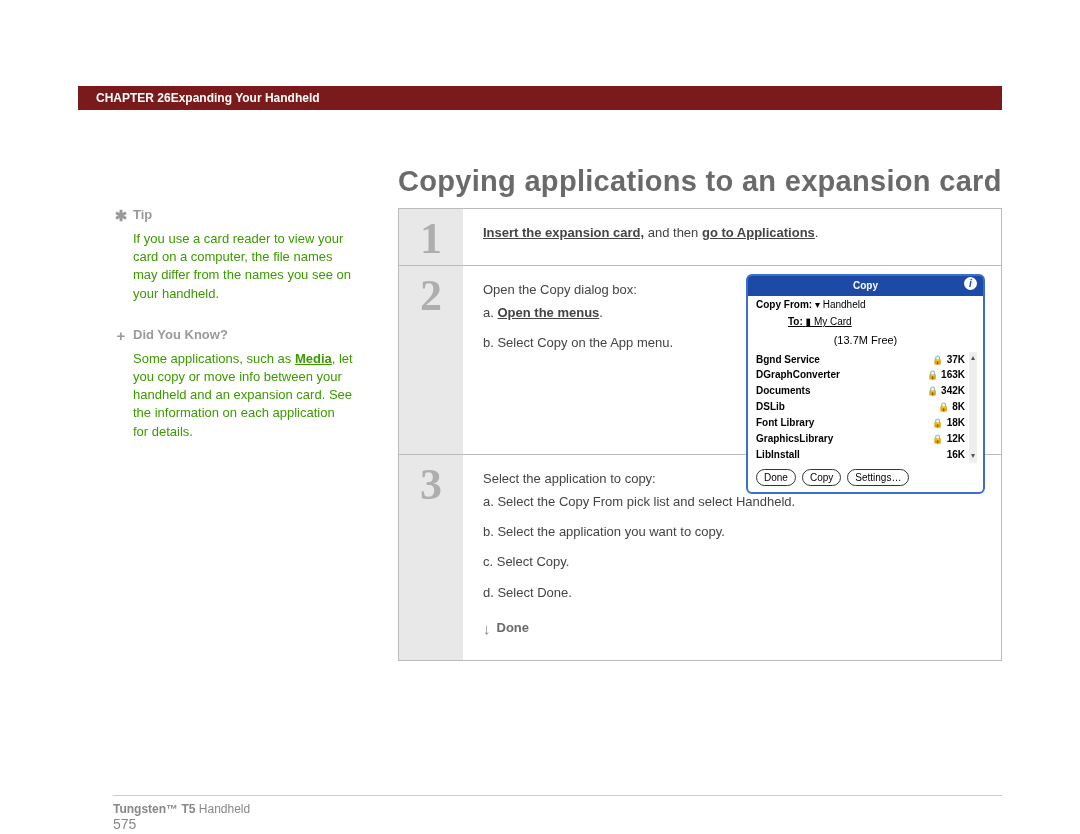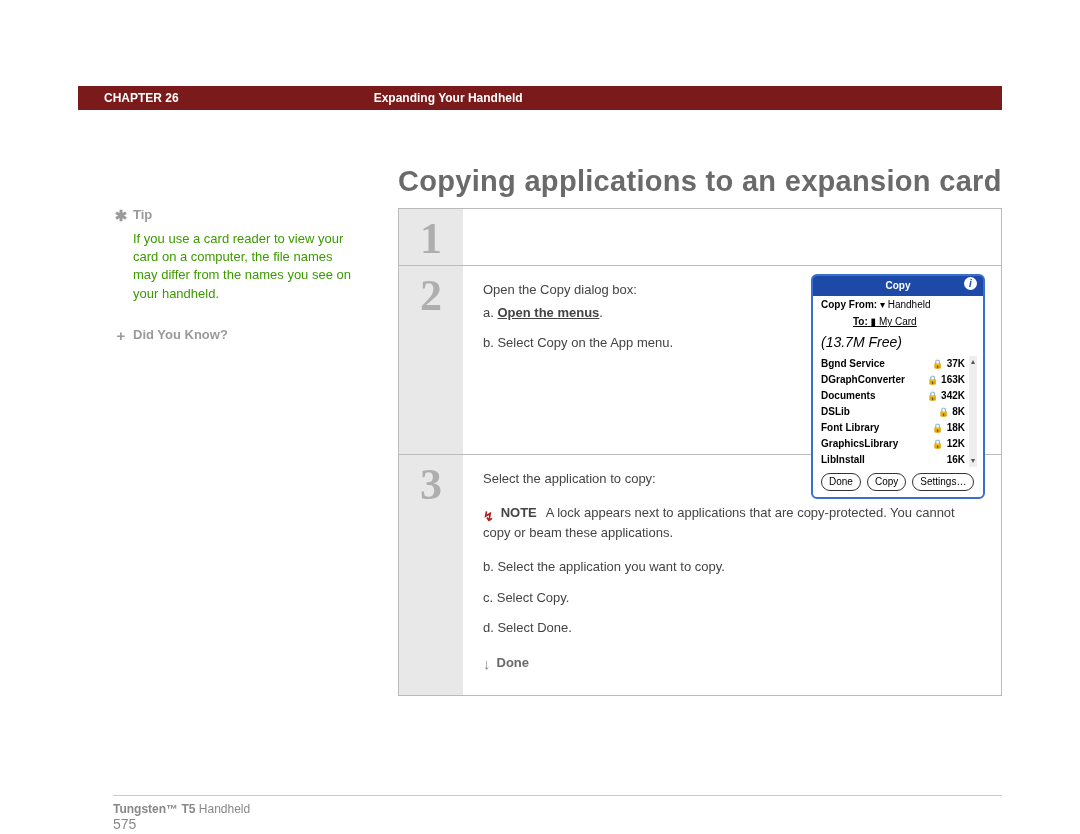--- a/index.html
+++ b/index.html
@@ -17,25 +17,24 @@
     left: 78px;
     right: 78px;
     height: 24px;
     background: #7b1a1a;
     display: flex;
     align-items: center;
     color: #fff;
     font-size: 12px;
   }
   .header-chapter {
-    margin-left: 26px;
+    margin-left: 18px;
     font-weight: bold;
   }
   .header-section {
-    margin-left: 195px;
     font-weight: bold;
   }
   .page-title {
     position: absolute;
     left: 398px;
     top: 165px;
     font-size: 29px;
     color: #6a6a6a;
     font-weight: 700;
     letter-spacing: 0.3px;
@@ -130,21 +129,21 @@
     display: inline-block;
     margin-right: 6px;
     font-size: 15px;
     color: #888;
   }
   
   .palm-shot {
     position: absolute;
     right: 16px;
     top: 8px;
-    width: 174px;
+    width: 239px;
     border: 2px solid #3a6fcf;
     border-radius: 6px;
     background: #fff;
     font-family: Arial, sans-serif;
     font-size: 10px;
     color: #000;
     padding-bottom: 6px;
   }
   .palm-title {
     background: #1d4aa7;
@@ -164,21 +163,21 @@
     background: #fff;
     color: #1d4aa7;
     font-weight: bold;
     font-style: italic;
     text-align: center;
     line-height: 13px;
     font-size: 10px;
   }
   .palm-row { padding: 1px 8px; white-space: nowrap; }
   .palm-row b { font-weight: bold; margin-top: 22px; }
-  .palm-center { text-align: left; font-size: 14px; font-style: italic; }
+  .palm-center { text-align: center; font-size: 11px; }
   .palm-list {
     margin: 2px 6px;
     border-right: 8px solid #eee;
     position: relative;
   }
   .palm-list-row {
     display: flex;
     justify-content: space-between;
     padding: 0 4px 0 2px;
     font-size: 10px;
@@ -241,27 +240,33 @@
       <span class="sidebar-icon">✱</span>
       <span>Tip</span>
     </div>
     <div class="sidebar-body">If you use a card reader to view your card on a computer, the file names may differ from the names you see on your handheld.</div>
   </div>
   <div class="sidebar-block">
     <div class="sidebar-header">
       <span class="sidebar-icon">+</span>
       <span>Did You Know?</span>
     </div>
+    <div class="sidebar-body">
+      <span>Some applications, such as </span><a href="#">Media</a><span>, let you copy or move info between your handheld and an expansion card. See the information on each application for details.</span>
+    </div>
   </div>
 </div>
 
 <div class="steps-box">
 
   <div class="step-row">
     <div class="step-num">1</div>
+    <div class="step-body">
+      <span class="bold underline">Insert the expansion card,</span><span> and then </span><span class="bold underline">go to Applications</span><span>.</span>
+    </div>
   </div>
 
   <div class="step-row">
     <div class="step-num">2</div>
     <div class="step-body step2">
       <div>Open the Copy dialog box:</div>
       <ol style="margin-top:1px;">
         <li>
           <span>a.  </span><span class="bold underline">Open the menus</span><span>.</span>
         </li>
@@ -322,26 +327,22 @@
           <span class="palm-btn">Settings…</span>
         </div>
       </div>
     </div>
   </div>
 
   <div class="step-row">
     <div class="step-num">3</div>
     <div class="step-body">
       <div>Select the application to copy:</div>
-      <div class="note-row">
-        <span class="note-icon">↯</span>
-        <span class="note-label">NOTE</span>
-        <span>A lock appears next to applications that are copy-protected. You cannot copy or beam these applications.</span>
-      </div>
       <ol>
+        <li>a.  Select the Copy From pick list and select Handheld.</li>
         <li style="margin-top:10px;">b.  Select the application you want to copy.</li>
         <li style="margin-top:10px;">c.  Select Copy.</li>
         <li style="margin-top:10px;">d.  Select Done.</li>
       </ol>
       <div class="done-row">
         <span class="done-icon">↓</span>
         <span>Done</span>
       </div>
     </div>
   </div>

